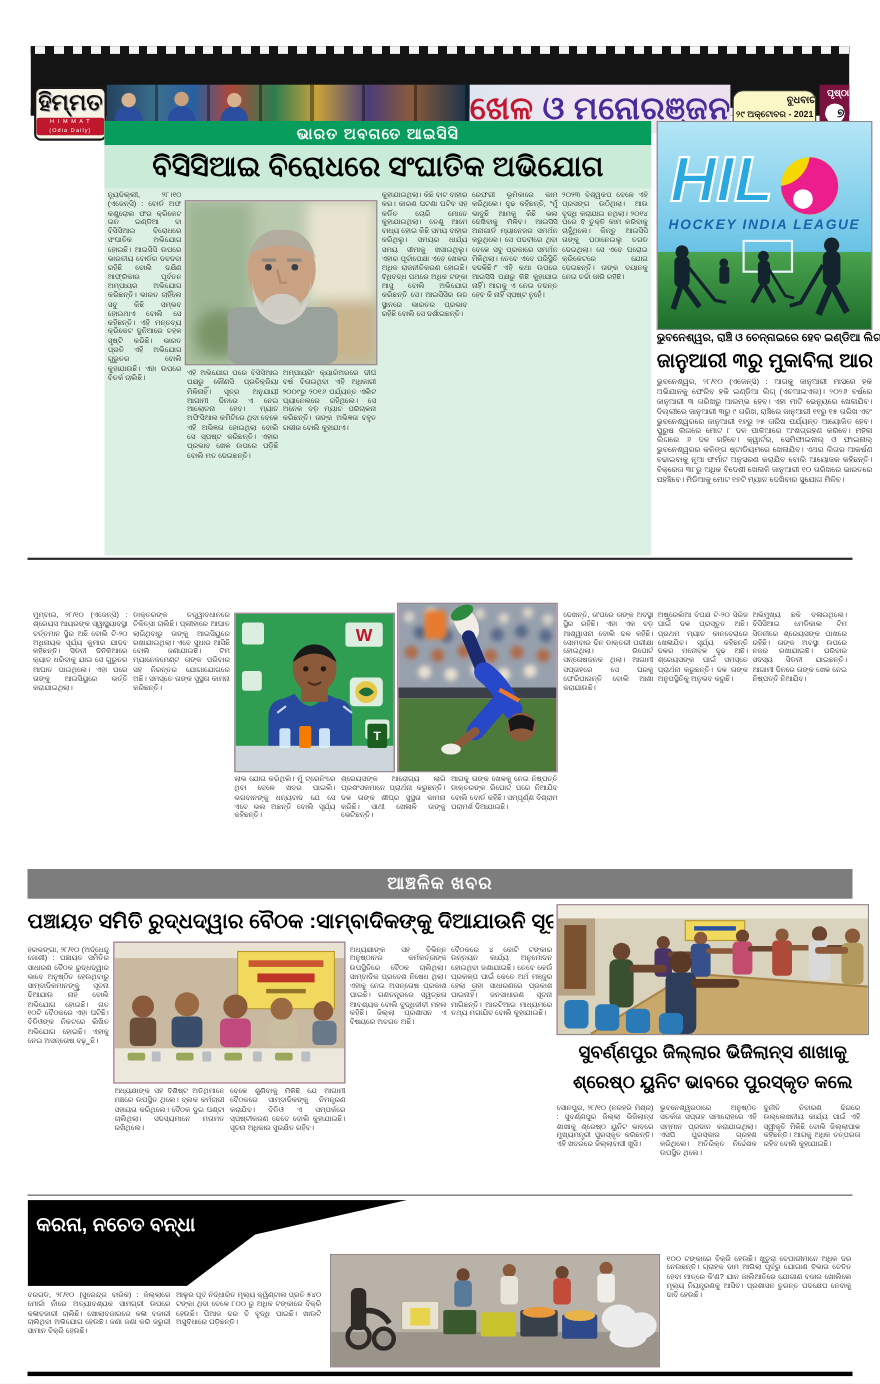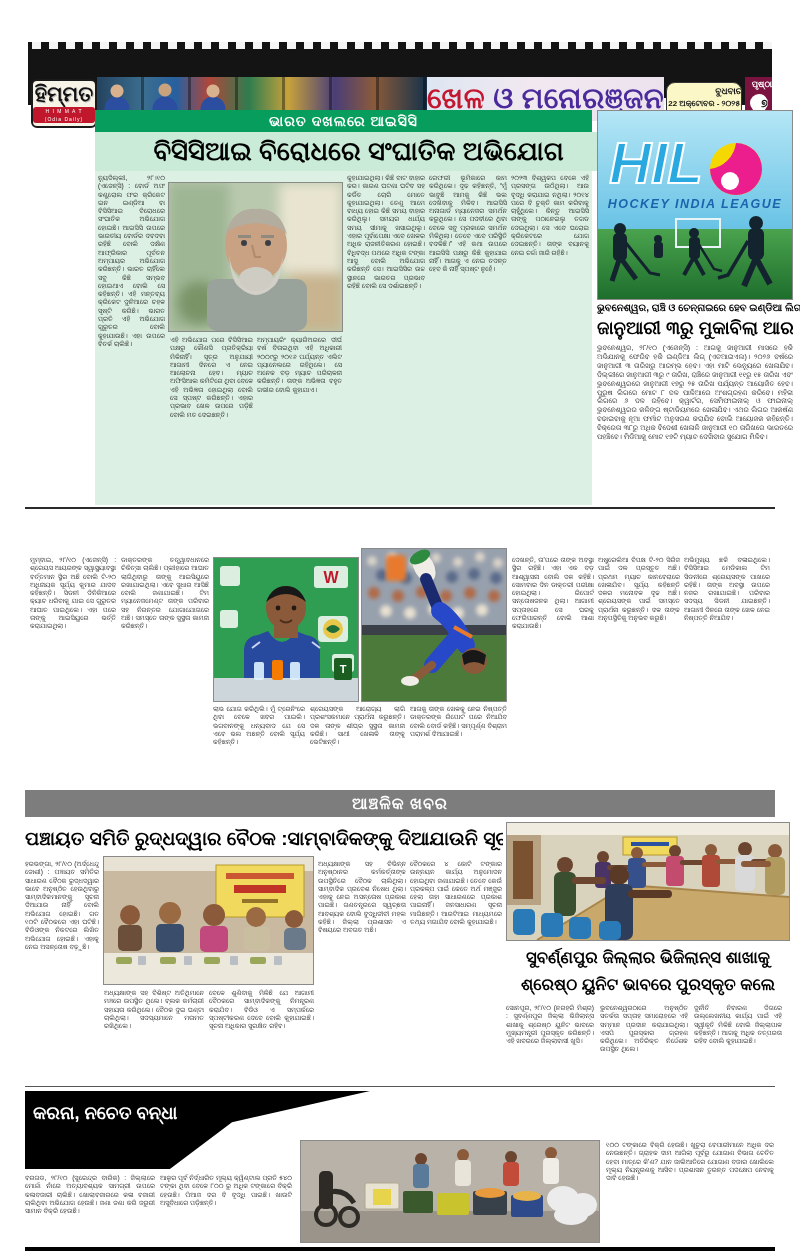--- a/index.html
+++ b/index.html
@@ -39,21 +39,21 @@
   #date-val{font-size:8px;font-weight:bold;color:#111;line-height:10px;}
   #page-box{width:31px;height:53px;background:#7b1341;text-align:right;overflow:hidden;}
   #page-label{color:#fff;font-size:8.5px;font-weight:bold;line-height:15px;}
   #page-circle{width:18px;height:18px;margin:2px auto 0;background:#fff;border-radius:50%;
     font-size:11px;font-weight:bold;color:#111;line-height:18px;}
   
   #main-bg{left:95px;top:110px;width:497px;height:395px;background:#dcf0e4;}
   #kicker{left:95px;top:110px;width:497px;height:22px;background:#079d5d;color:#fff;
     font-size:14px;font-weight:bold;text-align:center;line-height:22px;letter-spacing:1px;}
   #main-hl{left:95px;top:132px;width:497px;height:39px;background:#c9ebd7;
-    font-size:26px;text-align:center;line-height:39px;padding-left:15px;}
+    font-size:26px;text-align:center;line-height:39px;}
   
   #hil-sub{left:597px;top:302px;width:196px;font-size:10px;font-weight:bold;text-align:center;white-space:nowrap;}
   #hil-hl{left:597px;top:315px;width:196px;font-size:18px;text-align:center;line-height:26px;}
   #hil-body{left:597px;top:344px;width:196px;height:161px;font-size:7px;line-height:8.9px;}
   
   #mid-rule{left:25px;top:507px;width:750px;height:2px;background:#2b2b2b;}
   #mid-hl{left:28px;top:511px;width:744px;font-size:28px;text-align:center;line-height:40px;}
   
   #reg-bar{left:25px;top:790px;width:750px;height:27px;background:#7d7d7d;color:#fff;
     font-size:16px;font-weight:bold;text-align:center;line-height:27px;letter-spacing:1px;}
@@ -85,31 +85,31 @@
       <div id="collage">
         <div id="collage-overlay"></div>
       </div>
       <div id="title-area">
         <span style="color:#c3172f;">ଖେଳ</span>
         <span style="color:#4b2a9b;margin:0 8px;">ଓ</span>
         <span style="color:#4b2a9b;">ମନୋରଞ୍ଜନ</span>
       </div>
       <div id="date-box">
         <div id="date-day">ବୁଧବାର</div>
-        <div id="date-val">22 ଅକ୍ଟୋବର - ୨୦୨୫</div>
+        <div id="date-val">୨୯ ଅକ୍ଟୋବର - 2021</div>
       </div>
       <div id="page-box">
         <div id="page-label">ପୃଷ୍ଠା</div>
         <div id="page-circle">୭</div>
       </div>
     </div>
   </div>
 
   <div class="abs" id="main-bg"></div>
-  <div class="abs" id="kicker">ଭାରତ ଦଖଲରେ ଆଇସିସି</div>
+  <div class="abs" id="kicker">ଭାରତ ଅବଗତେ ଆଇସିସି</div>
   <div class="abs hl" id="main-hl">ବିସିସିଆଇ ବିରୋଧରେ ସଂଘାତିକ ଅଭିଯୋଗ</div>
 
   <div class="abs photo" style="left:168px;top:182px;width:175px;height:150px;">
     <svg width="173" height="148" viewBox="0 0 173 148">
       <defs>
           <filter id="b1">
             <feGaussianBlur stdDeviation="6"></feGaussianBlur>
           </filter>
         </defs>
       <rect width="173" height="148" fill="#b9c9ad"></rect>

